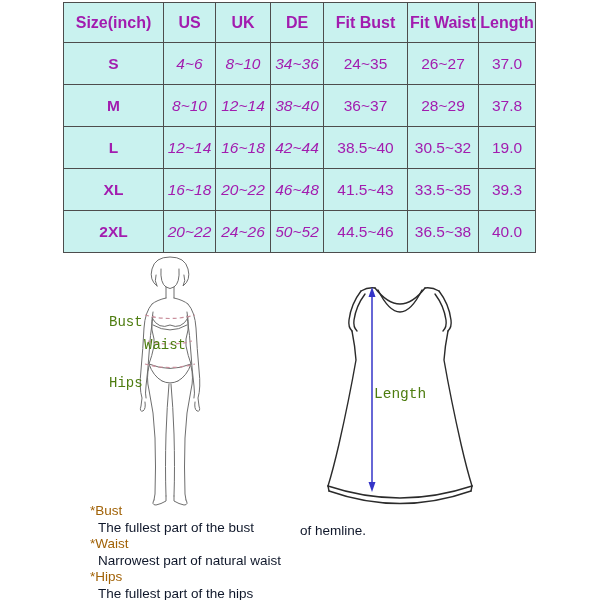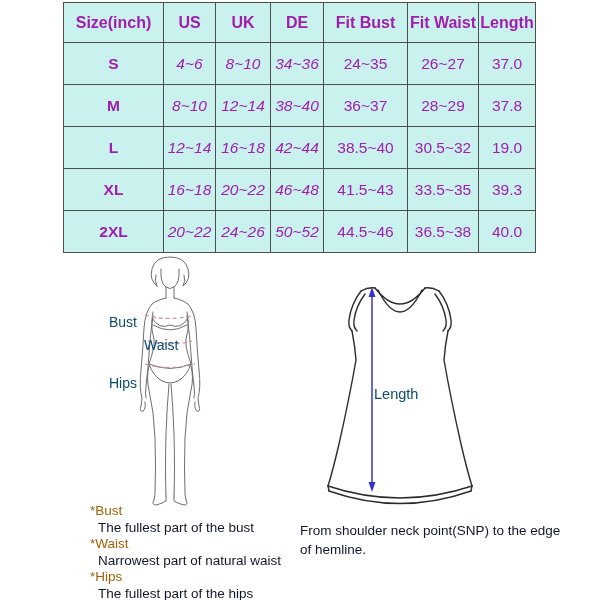--- a/index.html
+++ b/index.html
@@ -21,21 +21,21 @@
   table.size-table th { font-weight:bold; font-size:16px; height:39px; }
   table.size-table td { font-size:15.5px; height:41px; }
   td.size-col  { font-weight:bold; }
   td.intl-col  { font-style:italic; }
 
   
   .figure-svg { position:absolute; left:125px; top:254px; width:90px; height:256px; }
   .dress-svg  { position:absolute; left:318px; top:282px; width:164px; height:230px; }
 
   
-  .fig-label { position:absolute; font-size:14px; color:#0c4a6e; white-space:nowrap; }
+  .fig-label { position:absolute; font-size:14px; color:#4d7c0f; white-space:nowrap;font-family:Liberation Mono, monospace; }
   #bust-label   { left:109px; top:314px; }
   #waist-label  { left:104px; top:337px;margin-left:40px; }
   #hips-label   { left:109px; top:363px;margin-top:12px; }
   #length-label { left:374px; top:386px; font-size:14.5px; }
 
   
   .defs { position:absolute; font-size:13.5px; line-height:16.5px; white-space:nowrap; }
   .defs-left  { left:90px;  top:503px; }
   .defs-right { left:292px; top:522px; line-height:18.5px; }
   .term { color:#a16207; }
@@ -192,17 +192,16 @@
   <div class="defs defs-left">
     <div class="term">*Bust</div>
     <div class="desc">The fullest part of the bust</div>
     <div class="term">*Waist</div>
     <div class="desc">Narrowest part of natural waist</div>
     <div class="term">*Hips</div>
     <div class="desc">The fullest part of the hips</div>
   </div>
 
   <div class="defs defs-right">
-    <div class="desc">From shoulder neck point(SNP) to the edge</div>
     <div class="desc">of hemline.</div>
   </div>
 
 </div>
 
 </body></html>

